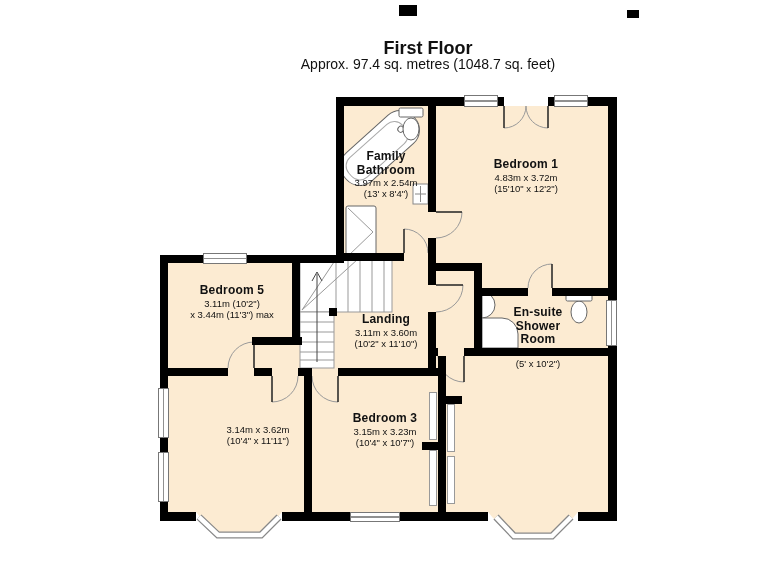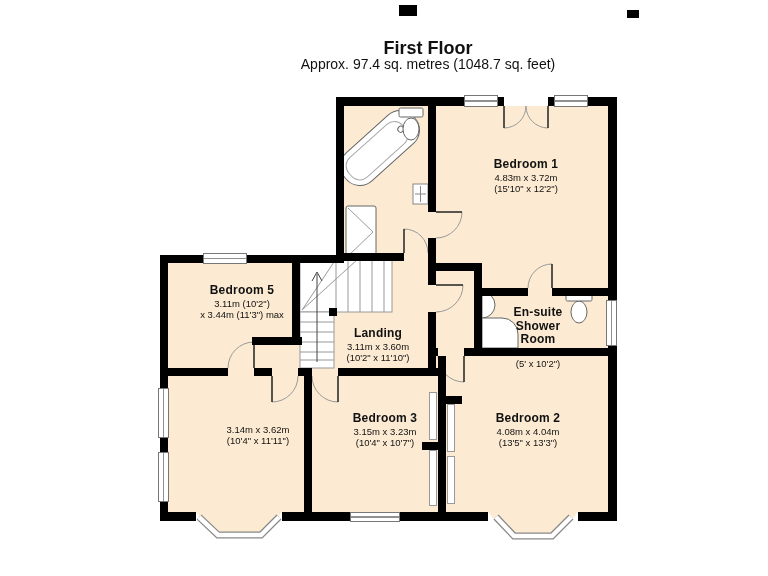--- a/index.html
+++ b/index.html
@@ -177,34 +177,40 @@
     </g>
     <g stroke="#666" fill="#fff">
       <path d="M482,318 h20 a16,16 0 0 1 16,16 v14 h-36 z"></path>
     </g>
     <g stroke="#666" fill="#fff">
       <ellipse cx="579" cy="312" rx="8" ry="11"></ellipse>
       <rect x="566" y="292" width="26" height="9" rx="1.5"></rect>
     </g>
   </svg>
 
+  <div class="room-label" style="left:346px;top:150px;width:80px;">
+    <span class="rname">Family</span>
+    <span class="rname">Bathroom</span>
+    <span class="rdim">3.97m x 2.54m</span>
+    <span class="rdim">(13' x 8'4")</span>
+  </div>
 
   <div class="room-label" style="left:446px;top:158px;width:160px;">
     <span class="rname">Bedroom 1</span>
     <span class="rdim">4.83m x 3.72m</span>
     <span class="rdim">(15'10" x 12'2")</span>
   </div>
 
-  <div class="room-label" style="left:180px;top:284px;width:124px;">
+  <div class="room-label" style="left:170px;top:284px;width:124px;">
     <span class="rname">Bedroom 5</span>
     <span class="rdim">3.11m (10'2")</span>
     <span class="rdim">x 3.44m (11'3") max</span>
   </div>
 
-  <div class="room-label" style="left:328px;top:313px;width:100px;margin-top:14px;">
+  <div class="room-label" style="left:336px;top:313px;width:100px;">
     <span class="rname">Landing</span>
     <span class="rdim">3.11m x 3.60m</span>
     <span class="rdim">(10'2" x 11'10")</span>
   </div>
 
   <div class="room-label" style="left:482px;top:306px;width:112px;">
     <span class="rname">En-suite</span>
     <span class="rname">Shower</span>
     <span class="rname">Room</span>
     <span class="rdim">1.53m x 3.09m</span>
@@ -215,19 +221,14 @@
     <span class="rdim">3.14m x 3.62m</span>
     <span class="rdim">(10'4" x 11'11")</span>
   </div>
 
   <div class="room-label" style="left:320px;top:412px;width:130px;">
     <span class="rname">Bedroom 3</span>
     <span class="rdim">3.15m x 3.23m</span>
     <span class="rdim">(10'4" x 10'7")</span>
   </div>
 
-  <div class="room-label" style="left:455px;top:412px;width:146px;">
-    <span class="rname">Bedroom 2</span>
-    <span class="rdim">4.08m x 4.04m</span>
-    <span class="rdim">(13'5" x 13'3")</span>
-  </div>
 
 </div>
 
 </body></html>

